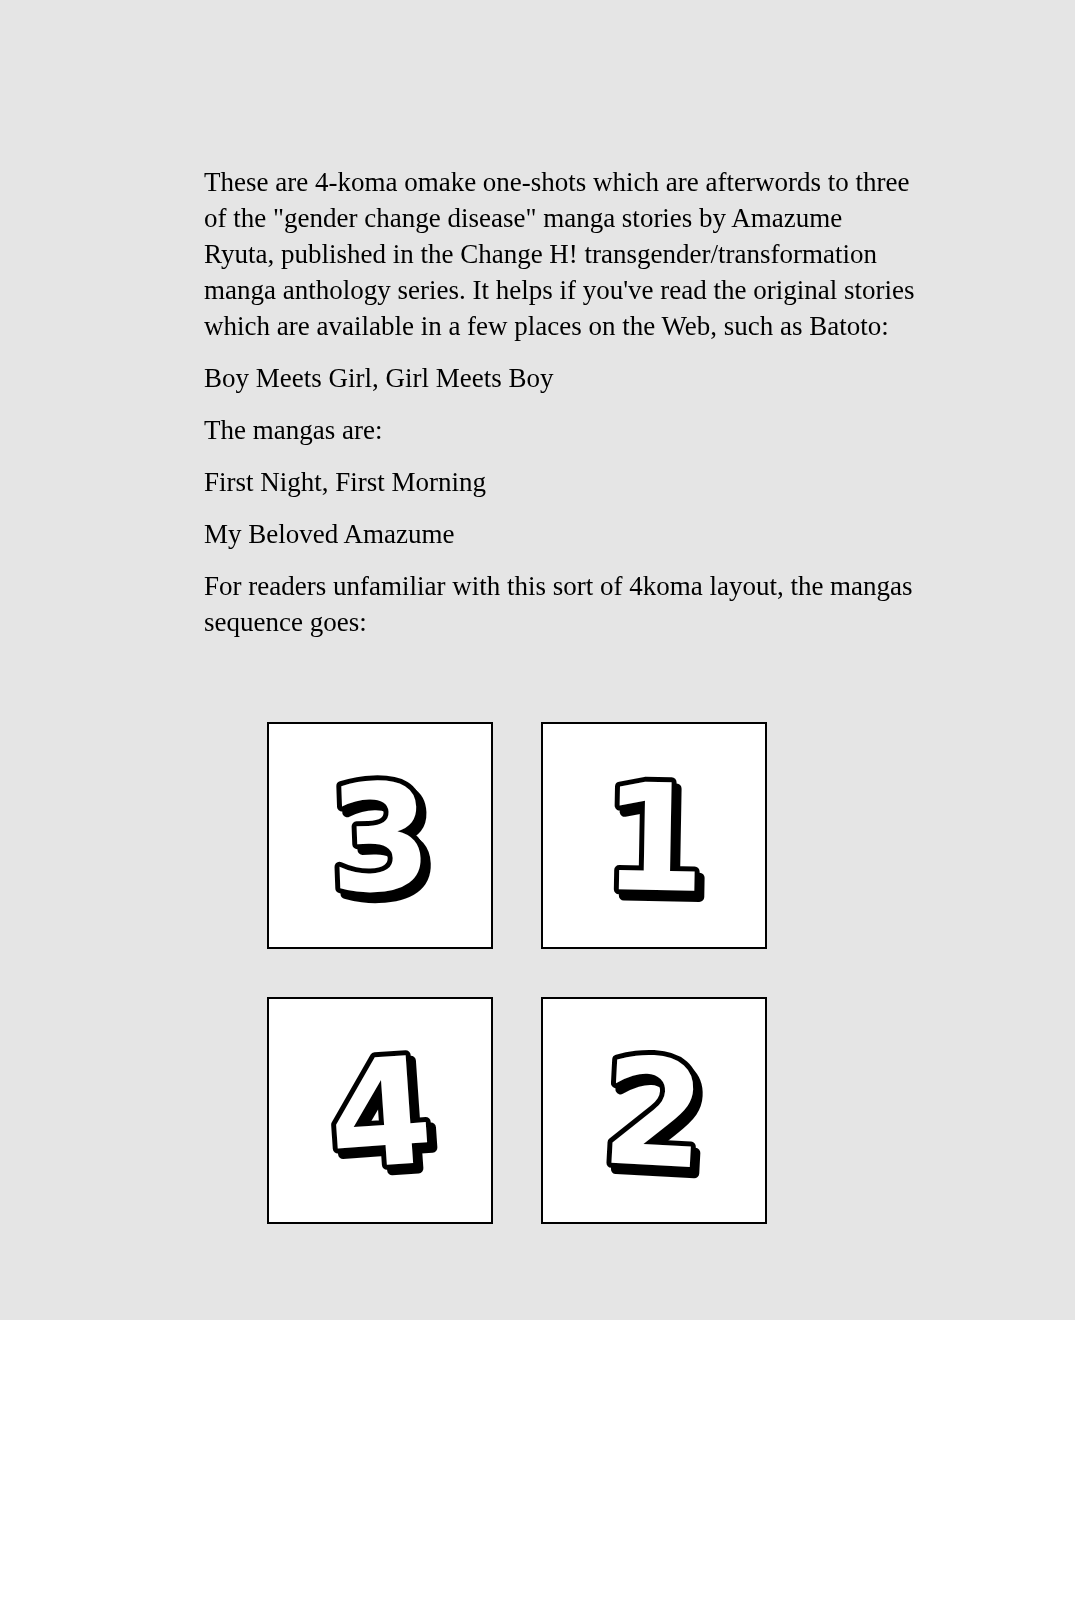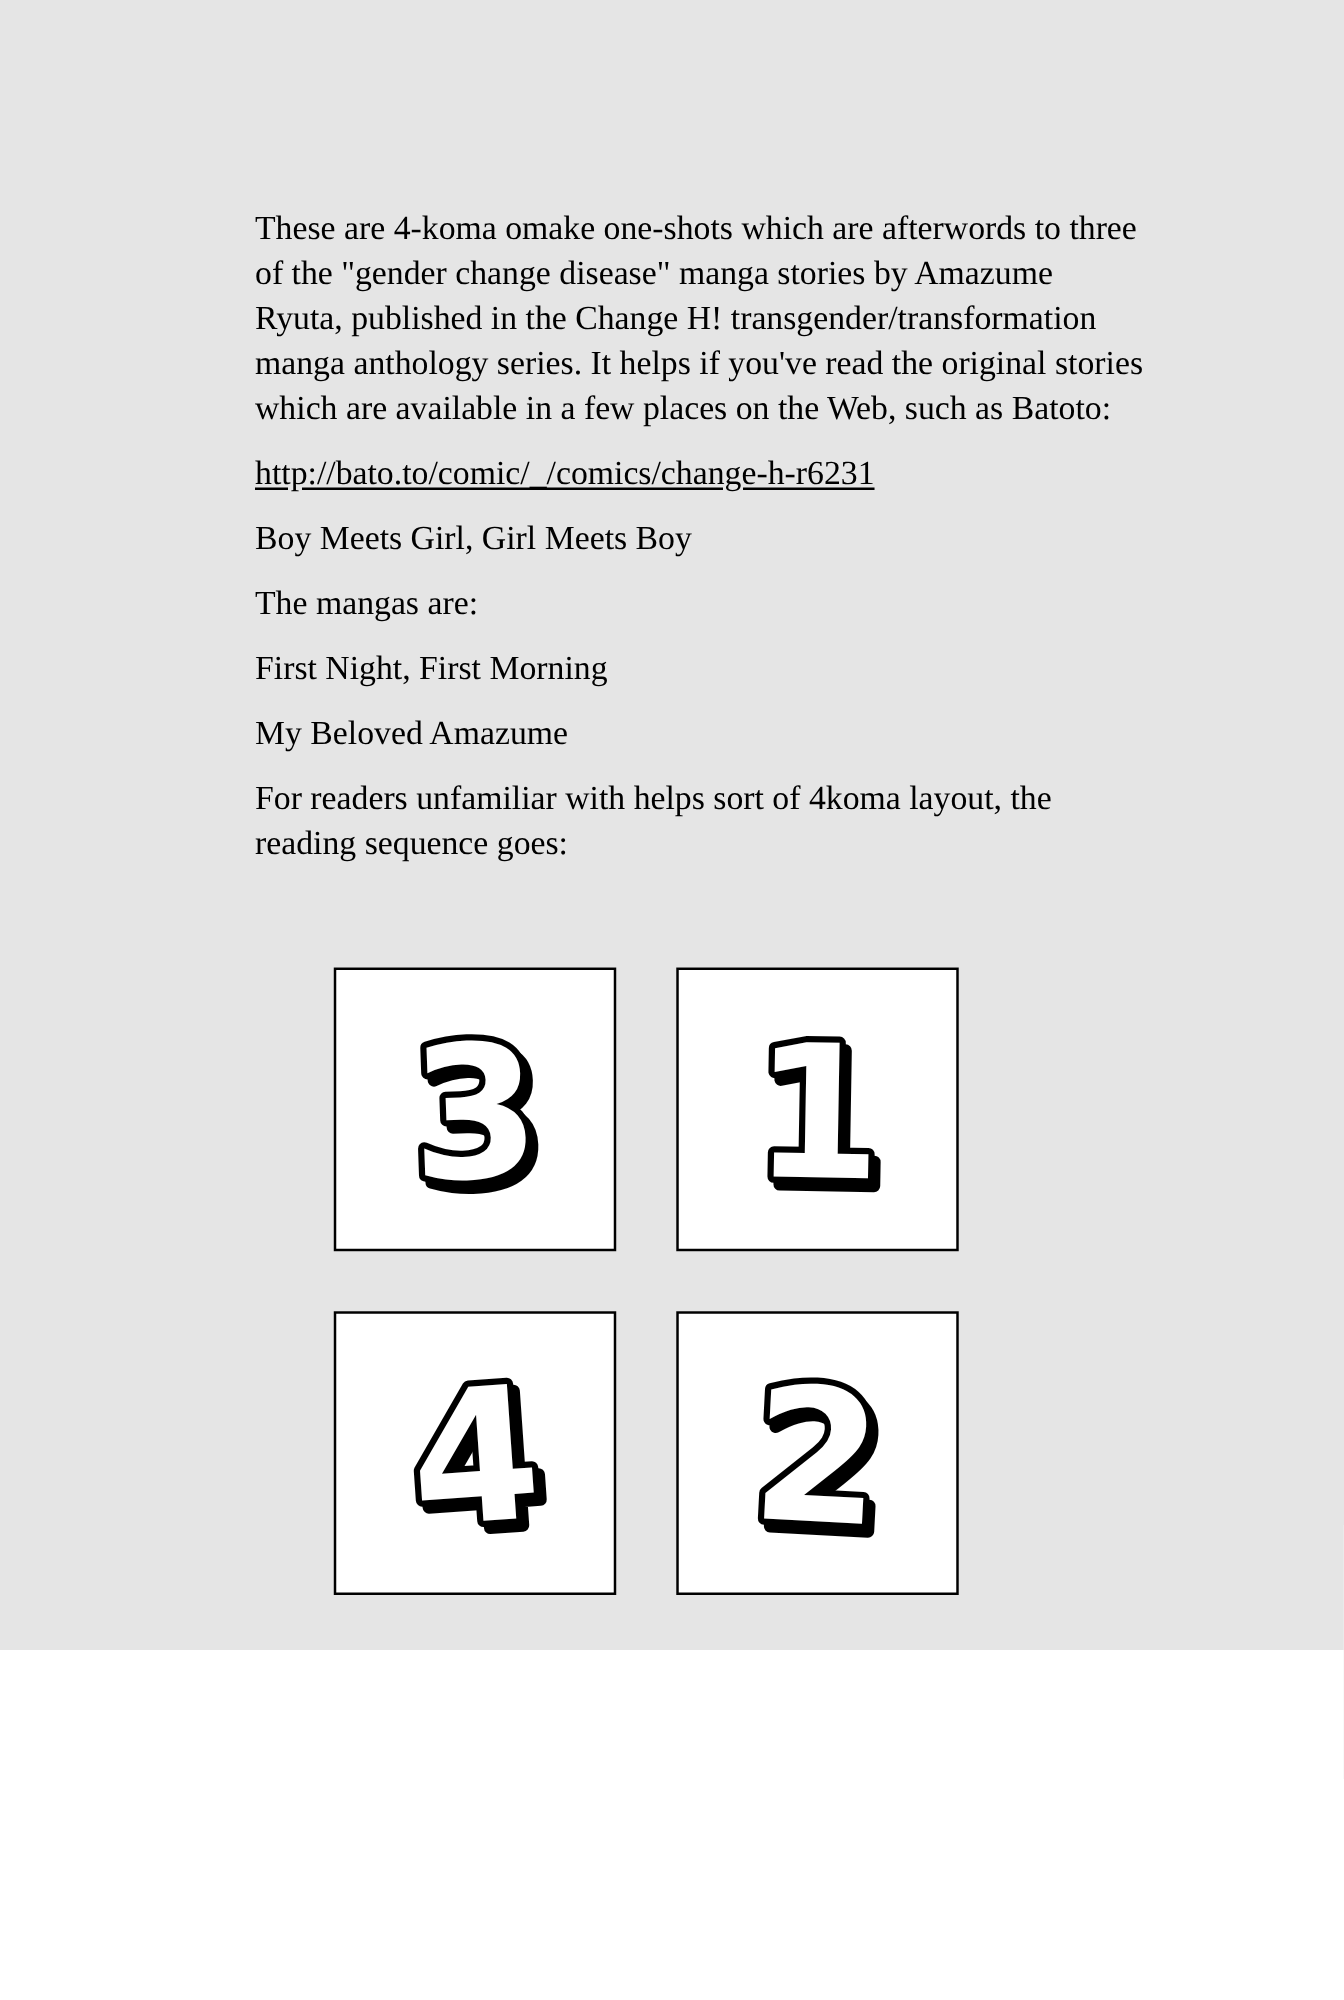--- a/index.html
+++ b/index.html
@@ -63,32 +63,31 @@
   }
 </style>
 </head>
 <body>
 
 <div class="page">
   <div class="content">
 
     <p>These are 4-koma omake one-shots which are afterwords to three of the "gender change disease" manga stories by Amazume Ryuta, published in the Change H! transgender/transformation manga anthology series. It helps if you've read the original stories which are available in a few places on the Web, such as Batoto:</p>
 
-    <p><a class="doc-link">http://bato.to/comic/_/comics/change-h-r6231</a></p>
 
     <p>Boy Meets Girl, Girl Meets Boy</p>
 
     <p>The mangas are:</p>
 
     <p>First Night, First Morning</p>
 
     <p>My Beloved Amazume</p>
 
 
-    <p>For readers unfamiliar with helps sort of 4koma layout, the reading sequence goes:</p>
+    <p>For readers unfamiliar with this sort of 4koma layout, the mangas sequence goes:</p>
 
     <div class="figure">
 
       <div class="panel">
         <svg viewBox="0 0 222 223">
           <g transform="rotate(-2 111 111)">
             <text class="digit-shadow" x="116" y="172">3</text>
             <text class="digit-front" x="111" y="166">3</text>
           </g>
         </svg>

